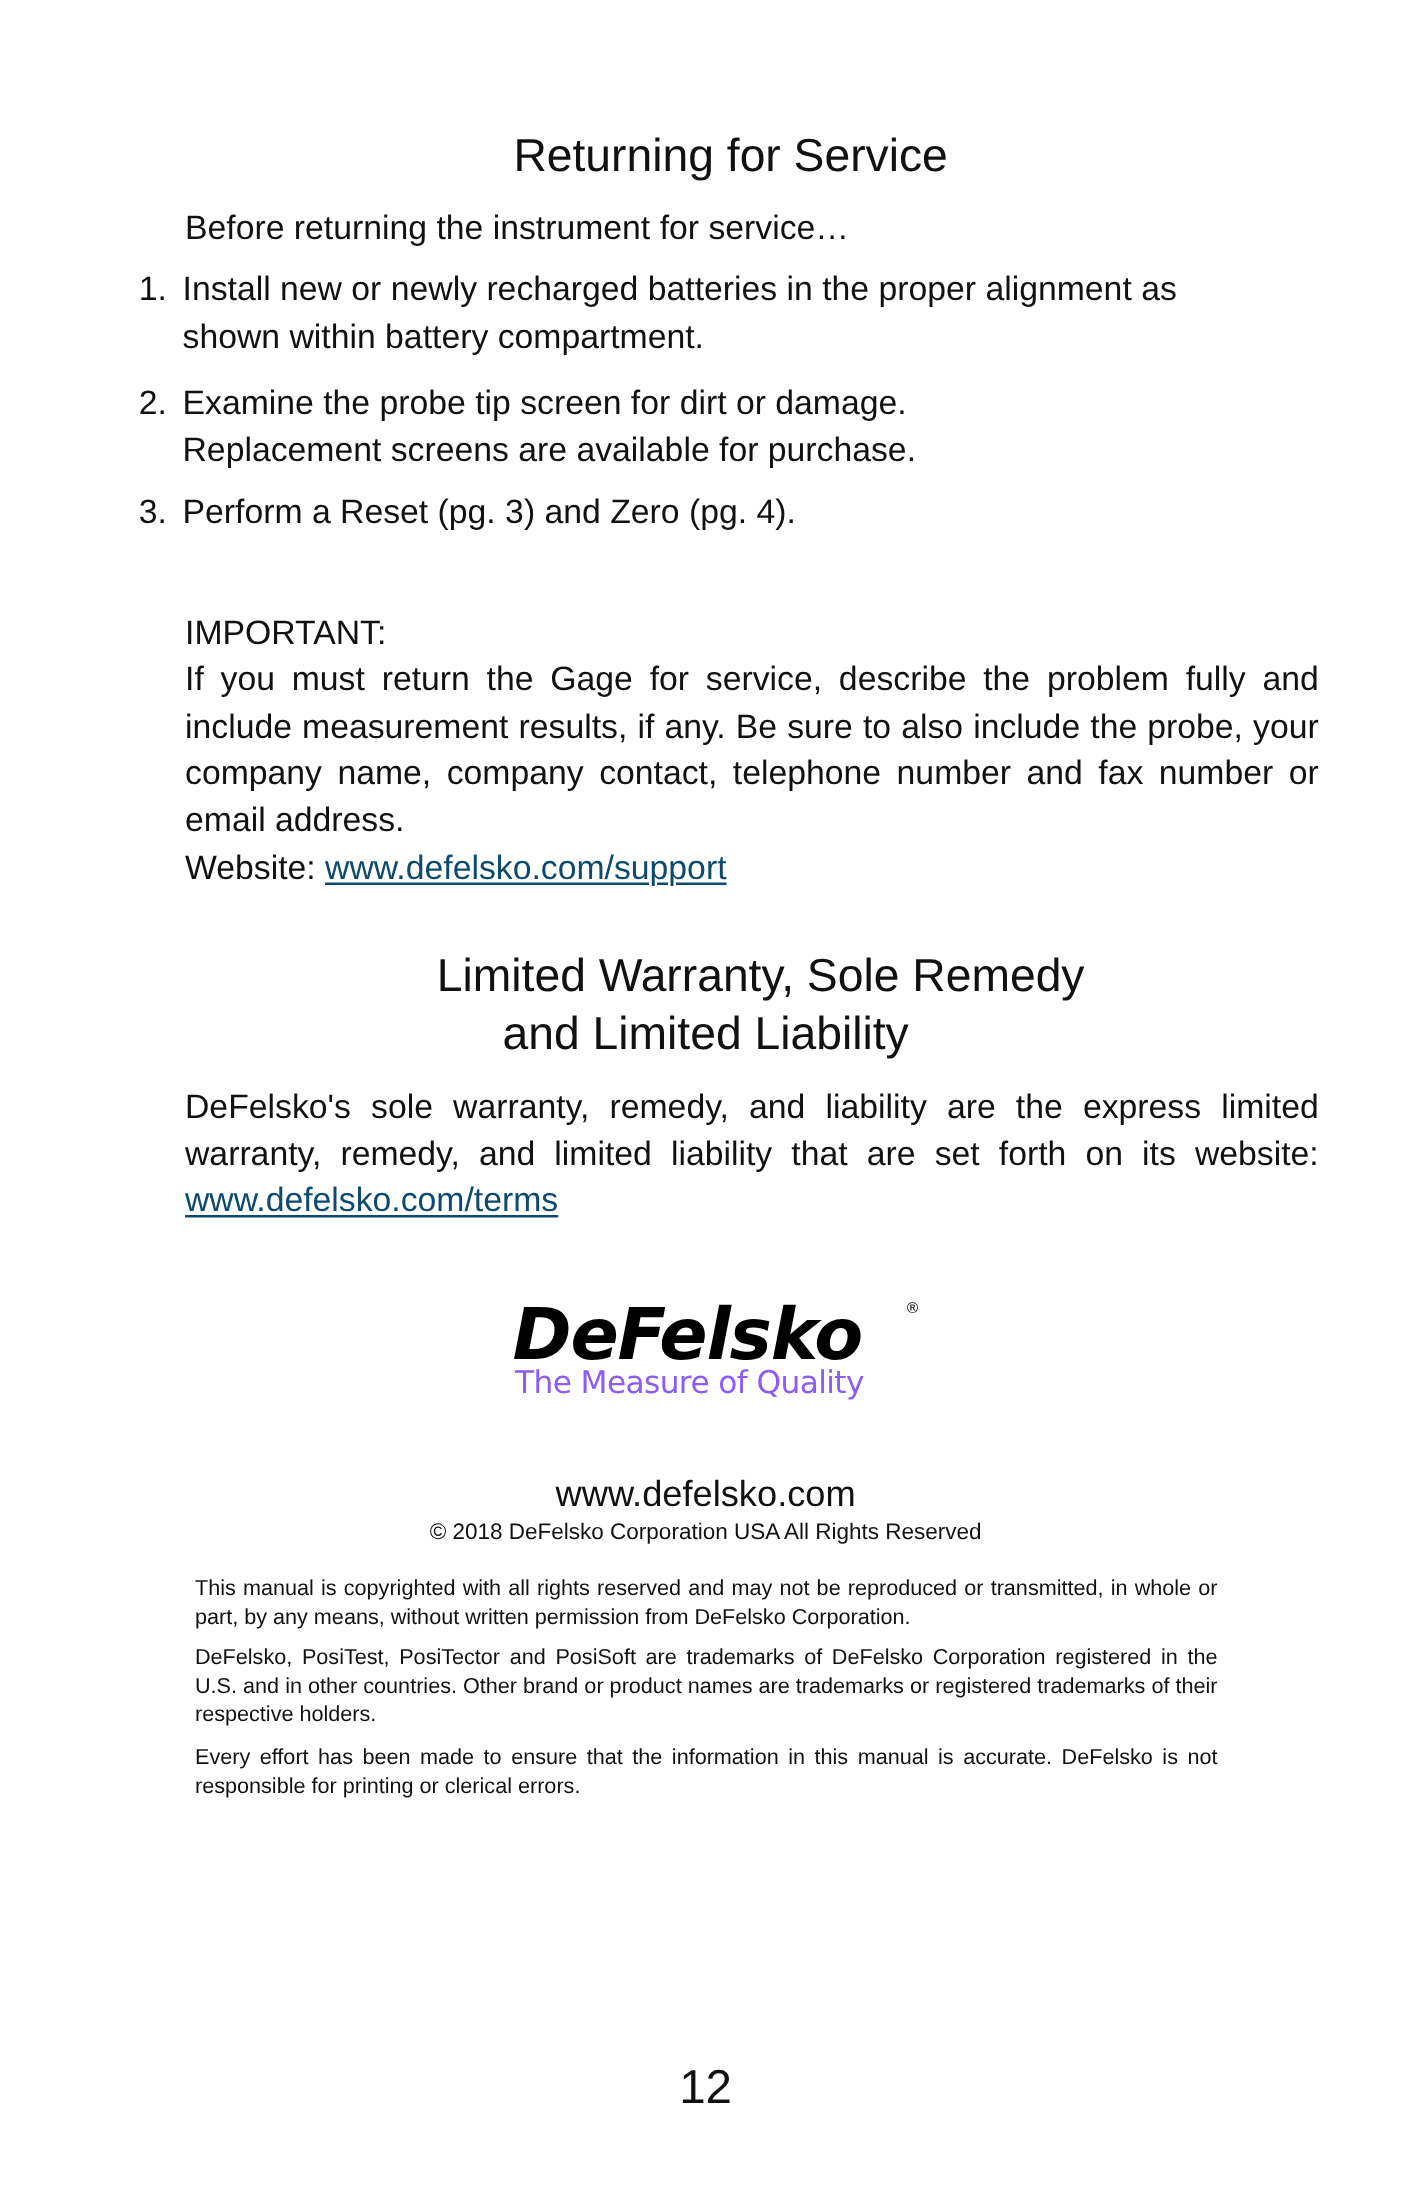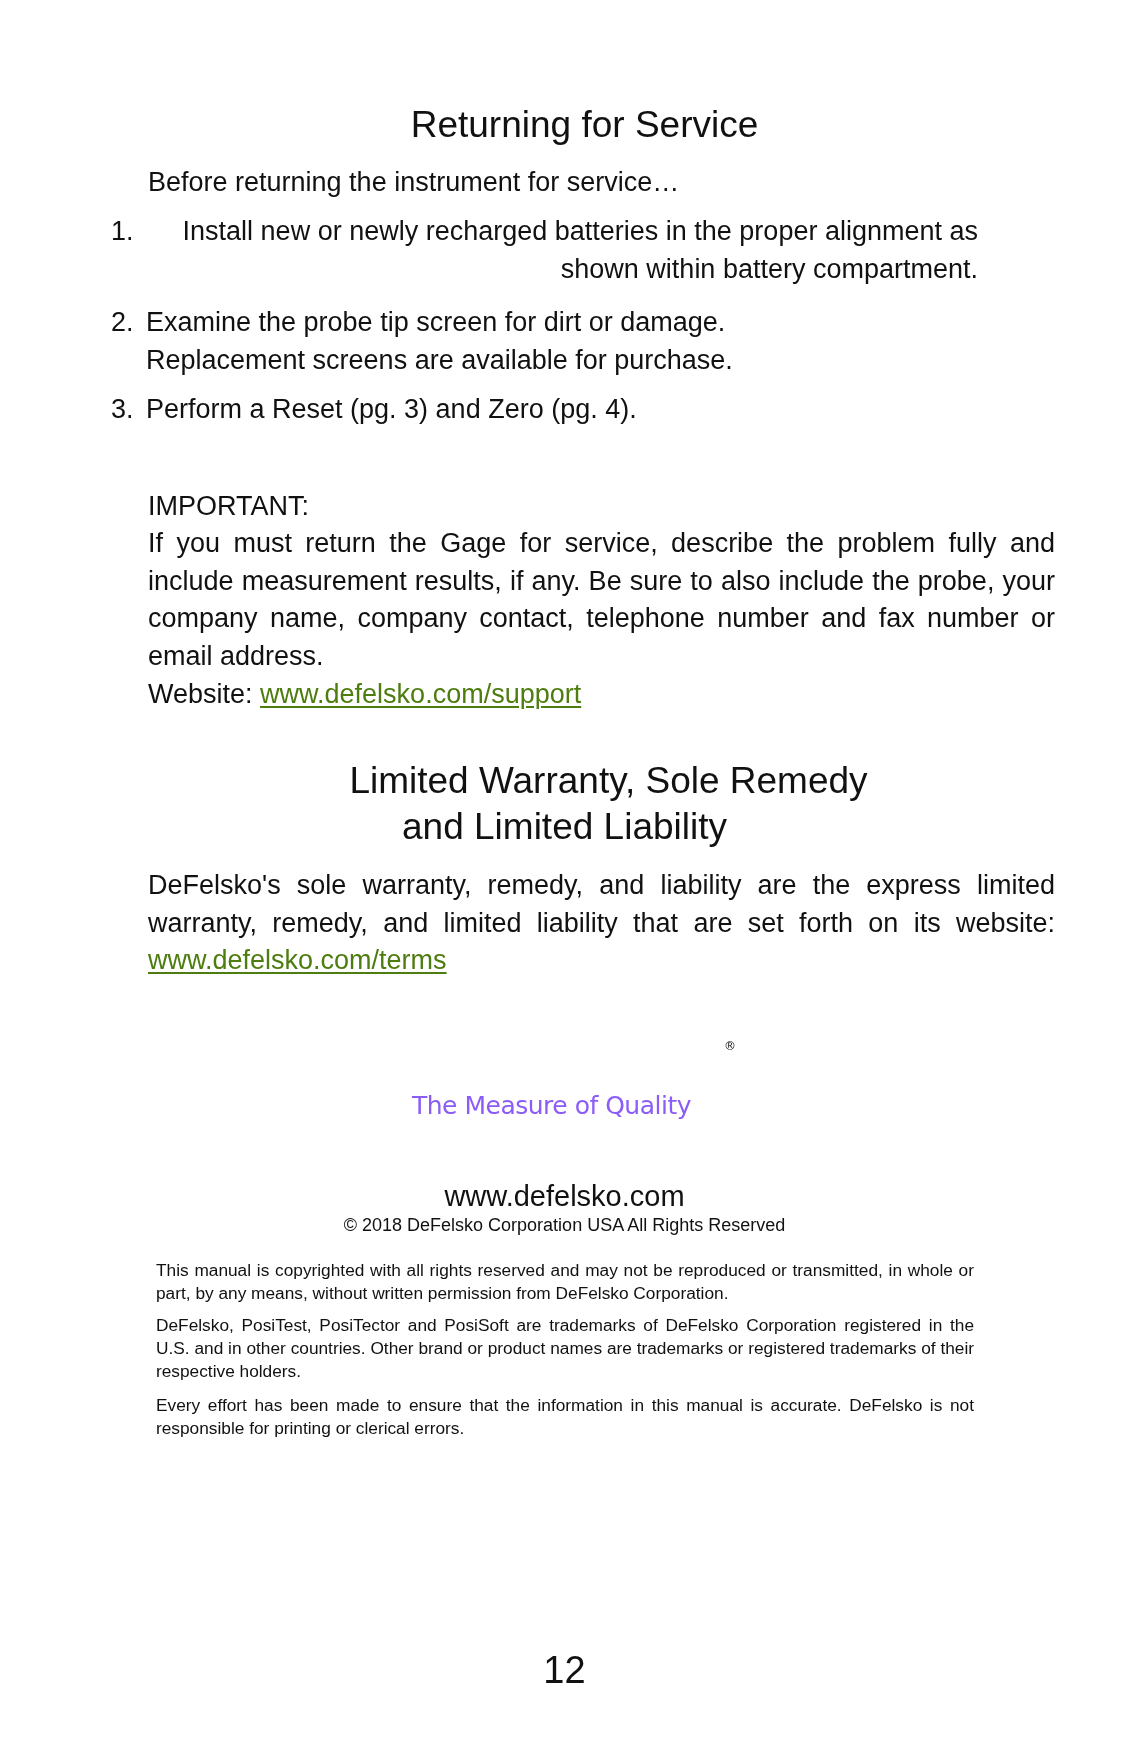--- a/index.html
+++ b/index.html
@@ -35,21 +35,21 @@
       position: absolute;
       left: 111px;
       width: 907px;
       font-size: 27px;
       line-height: 37.6px;
       display: flex;
     }
     .list-num { width: 35px; flex: none; }
     .list-text { flex: 1; }
     a.link {
-      color: #4d7c0f;
+      color: #0c4a6e;
       text-underline-offset: 3px;
       text-decoration-thickness: 1.5px;
     }
     .logo-word {
       font-family: "DejaVu Sans", sans-serif;
       font-weight: bold;
       font-style: italic;
       font-size: 57px;
       letter-spacing: -1px;
       line-height: 1;
@@ -77,21 +77,21 @@
   </style>
 </head>
 <body>
 
 <h1 class="abs center h1" style="top:104px;padding-left:20px;">Returning for Service</h1>
 
 <div class="abs body-text" style="top:164px;">Before returning the instrument for service…</div>
 
 <div class="list-item" style="top:213px;">
   <span class="list-num">1.</span>
-  <span class="list-text" style="padding-right:40px;text-align:right;">Install new or newly recharged batteries in the proper alignment as shown within battery compartment.</span>
+  <span class="list-text" style="padding-right:40px;">Install new or newly recharged batteries in the proper alignment as shown within battery compartment.</span>
 </div>
 
 <div class="list-item" style="top:304px;">
   <span class="list-num">2.</span>
   <span class="list-text" style="padding-right:160px;">Examine the probe tip screen for dirt or damage. Replacement screens are available for purchase.</span>
 </div>
 
 <div class="list-item" style="top:391px;">
   <span class="list-num">3.</span>
   <span class="list-text">Perform a Reset (pg. 3) and Zero (pg. 4).</span>
@@ -106,20 +106,21 @@
 </div>
 
 <h1 class="abs center h1" style="top:760px;padding-left:44px;">Limited Warranty, Sole Remedy</h1>
 <h1 class="abs center h1" style="top:806px;">and Limited Liability</h1>
 
 <div class="abs body-text justify-last" style="top:867px;">
   <span>DeFelsko's sole warranty, remedy, and liability are the express limited warranty, remedy, and limited liability that are set forth on its website: </span><a class="link" href="#">www.defelsko.com/terms</a>
 </div>
 
 <div class="abs" style="left:410px; top:1036px; width:330px; height:90px;">
+  <span class="abs logo-word" style="left:0; top:4px;">DeFelsko</span>
   <span class="abs logo-reg" style="left:314px; top:4px;">®</span>
   <span class="abs logo-tag" style="left:2px; top:57px;">The Measure of Quality</span>
 </div>
 
 <div class="abs center" style="top:1180px; font-size:29px; line-height:32px;">www.defelsko.com</div>
 
 <div class="abs center" style="top:1214px; font-size:18px; line-height:22px;">© 2018 DeFelsko Corporation USA  All Rights Reserved</div>
 
 <div class="abs small-text justify-last" style="top:1259px;">This manual is copyrighted with all rights reserved and may not be reproduced or transmitted, in whole or part, by any means, without written permission from DeFelsko Corporation.</div>
 

